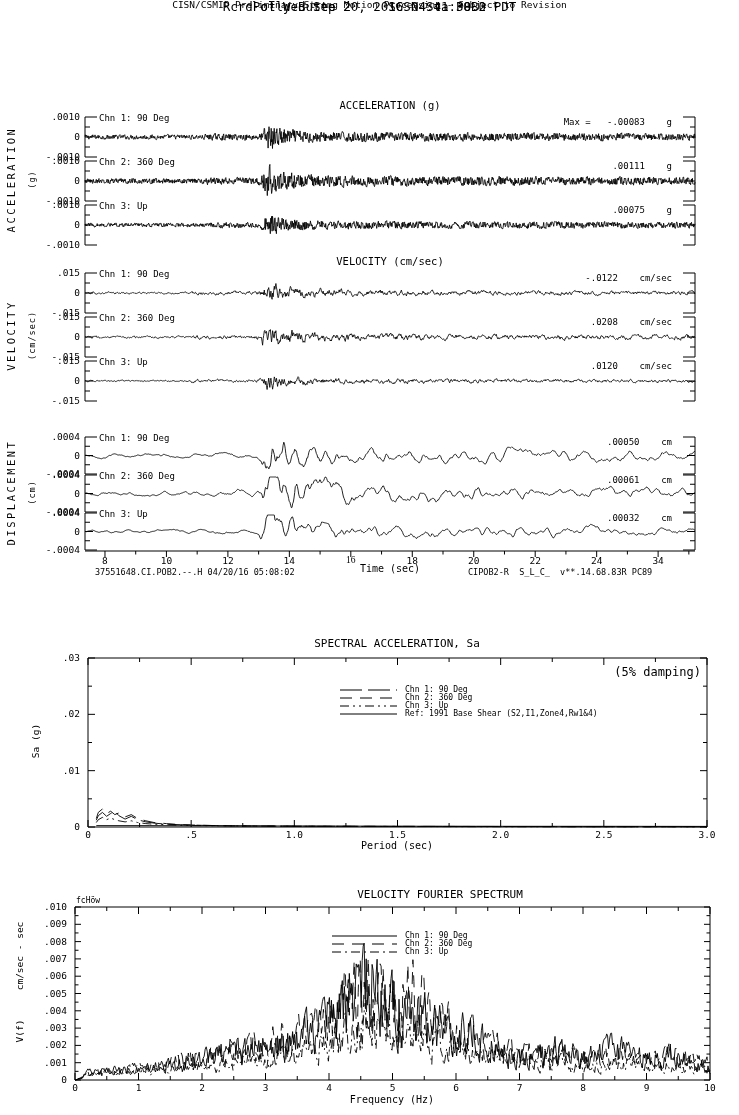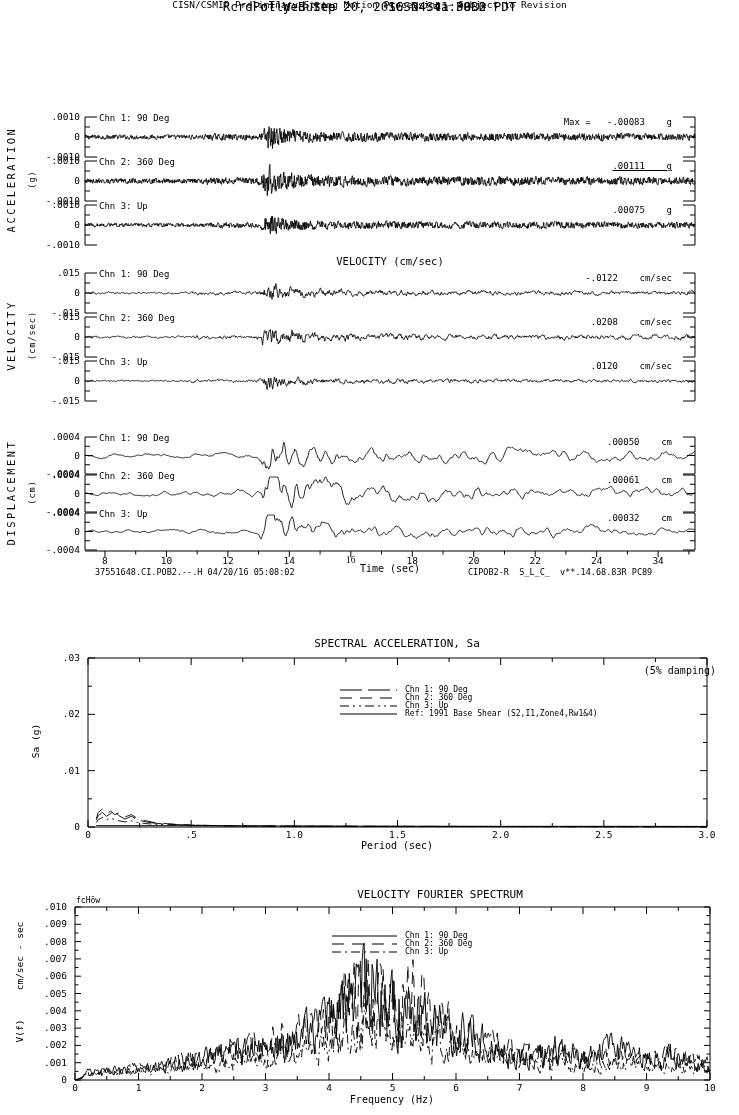--- a/index.html
+++ b/index.html
@@ -307,42 +307,43 @@
 
   <div class="abs ctr hl" style="left:0;top:52;width:739px;">Polly Butte 2     SCSN Sta POB2</div>
   <div class="abs ctr hl" style="left:0;top:64;width:739px;">Rcrd of Wed Sep 20, 2016 04:41:38.0 PDT</div>
   <div class="abs ctr hs" style="left:0;top:88;width:739px;">CISN/CSMIP Preliminary Strong Motion Processing - Subject to Revision</div>
 
   <div class="abs ctr" style="left:290px;top:564px;width:200px;font-size:10px;">Time (sec)</div>
   <div class="abs" style="left:95px;top:568px;font-size:8.5px;">37551648.CI.POB2.--.H 04/20/16 05:08:02</div>
   <div class="abs" style="left:468px;top:568px;font-size:8.5px;">CIPOB2-R  S_L_C_  v**.14.68.83R PC89</div>
 
   <div class="abs ctr" style="left:57px;top:638px;width:680px;font-size:11px;">SPECTRAL ACCELERATION, Sa</div>
-  <div class="abs rt" style="left:516px;top:666px;width:200px;font-size:10px;">(5% damping)</div>
+  <div class="abs rt" style="left:501px;top:666px;width:200px;font-size:12px;">(5% damping)</div>
   <div class="abs ctr" style="left:297px;top:841px;width:200px;font-size:10px;">Period (sec)</div>
   <div class="abs ctr rot" style="left:-9px;top:736px;width:90px;font-size:9.5px;">Sa (g)</div>
 
   <div class="abs ctr" style="left:100px;top:889px;width:680px;font-size:11px;">VELOCITY FOURIER SPECTRUM</div>
   <div class="abs" style="left:76px;top:897px;font-size:8px;">fcHöw</div>
   <div class="abs ctr" style="left:292px;top:1095px;width:200px;font-size:10px;">Frequency (Hz)</div>
   <div class="abs ctr rot" style="left:-40px;top:951px;width:120px;font-size:9.5px;">cm/sec - sec</div>
   <div class="abs ctr rot" style="left:-10px;top:1026px;width:60px;font-size:9.5px;">V(f)</div>
 
+<div class="abs ctr" style="left: 50px; top: 100px; width: 680px; font-size: 10.5px;">ACCELERATION (g)</div>
     <div class="abs ctr rot" style="left: -63px; top: 174px; width: 150px; font-size: 10.5px; letter-spacing: 2.5px;">ACCELERATION</div>
     <div class="abs ctr rot" style="left: -8px; top: 175px; width: 80px; font-size: 8.5px; letter-spacing: 1px;">(g)</div>
     <div class="abs rt" style="left: 20px; top: 112px; width: 60px; font-size: 9.5px;">.0010</div>
     <div class="abs rt" style="left: 20px; top: 132px; width: 60px; font-size: 9.5px;">0</div>
     <div class="abs rt" style="left: 20px; top: 152px; width: 60px; font-size: 9.5px;">-.0010</div>
     <div class="abs " style="left: 99px; top: 114px; font-size: 9px;">Chn 1: 90 Deg</div>
     <div class="abs rt" style="left: 492px; top: 118px; width: 180px; font-size: 9px;">Max =   -.00083    g</div>
     <div class="abs rt" style="left: 20px; top: 156px; width: 60px; font-size: 9.5px;">.0010</div>
     <div class="abs rt" style="left: 20px; top: 176px; width: 60px; font-size: 9.5px;">0</div>
     <div class="abs rt" style="left: 20px; top: 196px; width: 60px; font-size: 9.5px;">-.0010</div>
     <div class="abs " style="left: 99px; top: 158px; font-size: 9px;">Chn 2: 360 Deg</div>
-    <div class="abs rt" style="left: 492px; top: 162px; width: 180px; font-size: 9px; text-decoration: underline;">.00111    g</div>
+    <div class="abs rt" style="left: 492px; top: 162px; width: 180px; font-size: 9px;">.00111    g</div>
     <div class="abs rt" style="left: 20px; top: 200px; width: 60px; font-size: 9.5px;">.0010</div>
     <div class="abs rt" style="left: 20px; top: 220px; width: 60px; font-size: 9.5px;">0</div>
     <div class="abs rt" style="left: 20px; top: 240px; width: 60px; font-size: 9.5px;">-.0010</div>
     <div class="abs " style="left: 99px; top: 202px; font-size: 9px;">Chn 3: Up</div>
     <div class="abs rt" style="left: 492px; top: 206px; width: 180px; font-size: 9px;">.00075    g</div>
     <div class="abs ctr" style="left: 50px; top: 256px; width: 680px; font-size: 10.5px;">VELOCITY (cm/sec)</div>
     <div class="abs ctr rot" style="left: -63px; top: 330px; width: 150px; font-size: 10.5px; letter-spacing: 2.5px;">VELOCITY</div>
     <div class="abs ctr rot" style="left: -8px; top: 331px; width: 80px; font-size: 8.5px; letter-spacing: 1px;">(cm/sec)</div>
     <div class="abs rt" style="left: 20px; top: 268px; width: 60px; font-size: 9.5px;">.015</div>
     <div class="abs rt" style="left: 20px; top: 288px; width: 60px; font-size: 9.5px;">0</div>

